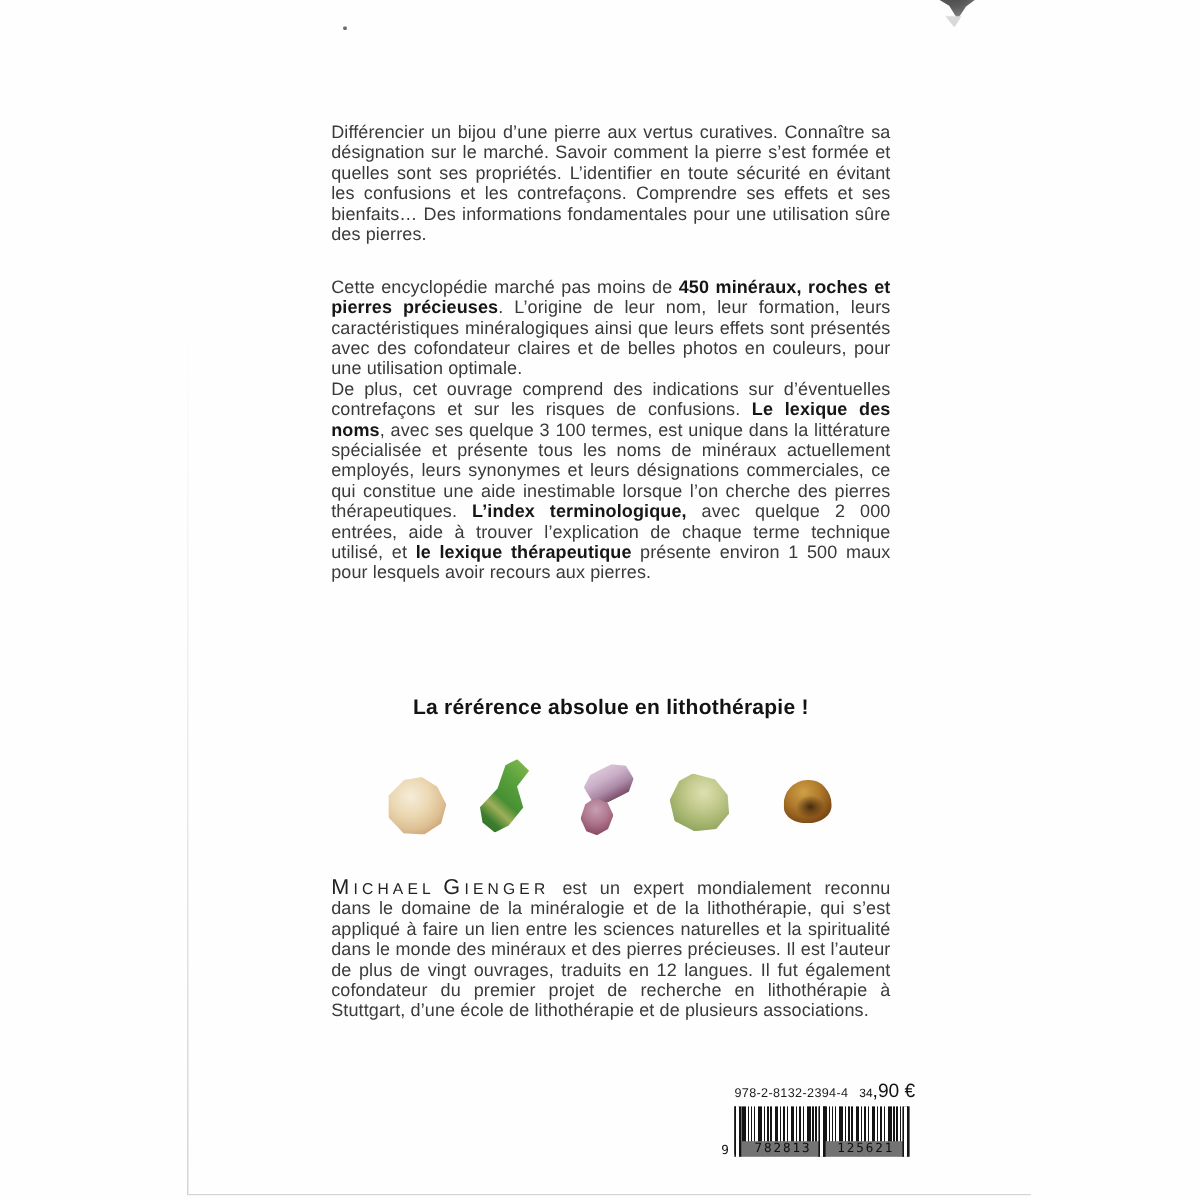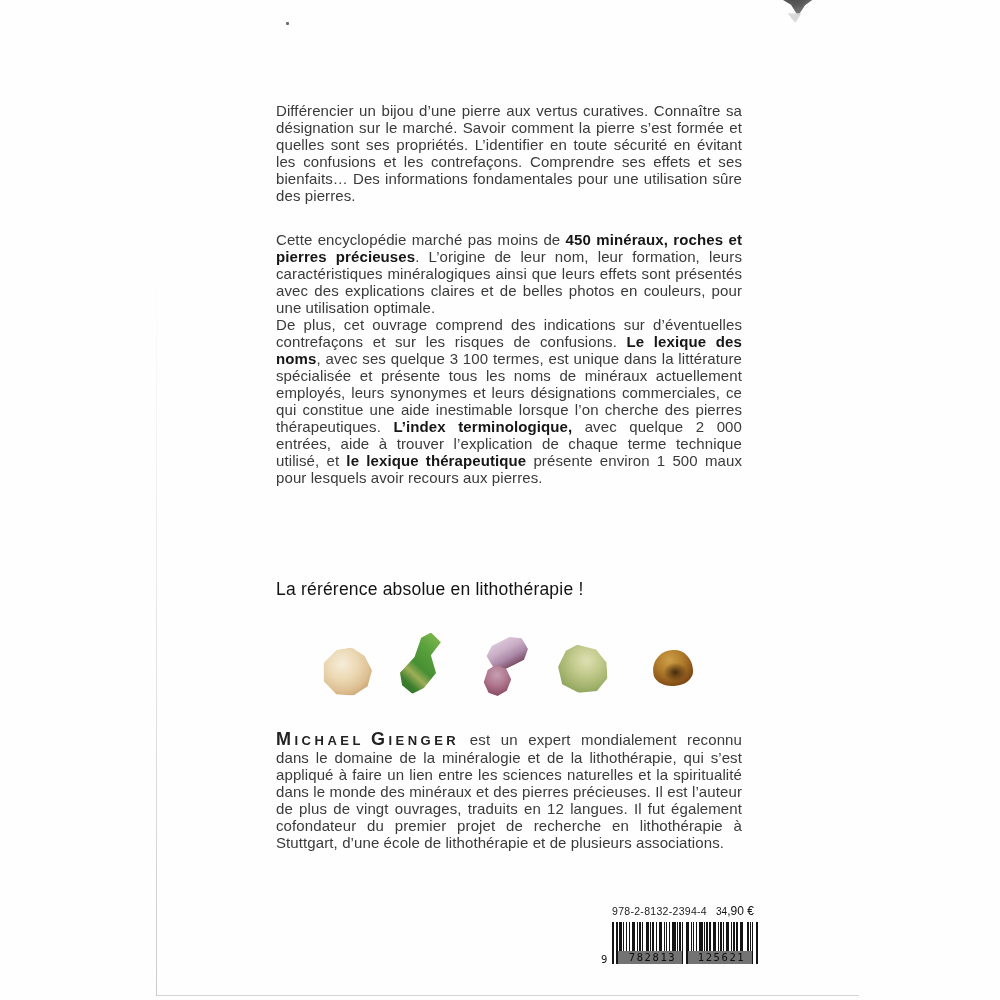--- a/index.html
+++ b/index.html
@@ -45,21 +45,21 @@
     font-size:15px;line-height:17px;color:#3a3a3a;
     text-align:justify;margin:0;
     letter-spacing:.1px;
   }
   .para .b{font-weight:bold;color:#161616;}
   .intro{position:absolute;left:276px;top:102px;width:466px;}
   .bodytext{position:absolute;left:276px;top:231px;width:466px;}
 
   .headline{
     position:absolute;left:276px;top:579px;width:466px;
-    font-size:17.5px;font-weight:normal;color:#131313;
+    text-align:center;font-size:17.5px;font-weight:bold;color:#131313;
     letter-spacing:.2px;
   }
 
   
   .stones{position:absolute;left:276px;top:628px;width:466px;height:80px;}
   .stone{position:absolute;}
   .s1{
     left:46px;top:20px;width:50px;height:48px;
     background:radial-gradient(circle at 42% 32%, #f5ecd9 0%, #ecd9b4 35%, #dec094 62%, #c79d69 85%, #b08449 100%);
     clip-path:polygon(34% 2%, 64% 0%, 88% 20%, 100% 52%, 88% 84%, 58% 100%, 24% 94%, 2% 64%, 6% 26%);
@@ -93,32 +93,32 @@
     left:377px;top:22px;width:40px;height:36px;
     background:
       radial-gradient(ellipse 42% 38% at 55% 62%, rgba(45,22,5,.8) 0%, rgba(45,22,5,0) 70%),
       radial-gradient(circle at 42% 28%, #cf9f48 0%, #b17c2c 38%, #8a541a 68%, #64370e 92%);
     border-radius:52% 48% 50% 50% / 58% 62% 42% 40%;
     transform:rotate(-2deg);
   }
 
   
   .author{position:absolute;left:276px;top:731px;width:466px;}
-  .author-name{color:#222;white-space:nowrap;font-weight:bold;}
+  .author-name{color:#222;white-space:nowrap;}
   .nm-big{font-size:18px;letter-spacing:3.5px;}
   .nm-sc{font-size:13px;letter-spacing:3.5px;}
   .nm-gap{display:inline-block;width:7px;}
 
   
   .price-block{position:absolute;left:612px;top:901px;width:152px;}
   .isbn-row{display:flex;align-items:baseline;gap:9px;white-space:nowrap;}
   .isbn{font-size:10.5px;color:#1d1d1d;letter-spacing:.3px;}
   .price{color:#111;}
   .price-main{font-size:10px;}
-  .price-frac{font-size:12px;}
+  .price-frac{font-size:16px;}
   .barcode{position:relative;margin-top:3px;width:146px;height:40px;}
   .bars{
     position:absolute;inset:0;
     background:repeating-linear-gradient(90deg,
       #141414 0 1.5px, #fff 1.5px 3px,
       #141414 3px 4px, #fff 4px 6.5px,
       #141414 6.5px 9.5px, #fff 9.5px 11px,
       #141414 11px 12px, #fff 12px 13.5px);
   }
   .guard{
@@ -153,21 +153,21 @@
 
   <div class="blob"></div>
   <div class="blob-dot"></div>
   <div class="speck"></div>
 
   <div class="intro">
     <p class="para"><span>Différencier un bijou d’une pierre aux vertus curatives. Connaître sa désignation sur le marché. Savoir comment la pierre s’est formée et quelles sont ses propriétés. L’identifier en toute sécurité en évitant les confusions et les contrefaçons. Comprendre ses effets et ses bienfaits… Des informations fondamentales pour une utilisation sûre des pierres.</span></p>
   </div>
 
   <div class="bodytext">
-    <p class="para"><span>Cette encyclopédie marché pas moins de </span><span class="b">450 minéraux, roches et pierres précieuses</span><span>. L’origine de leur nom, leur formation, leurs caractéristiques minéralogiques ainsi que leurs effets sont présentés avec des explications claires et de belles photos en couleurs, pour une utilisation optimale.</span></p>
+    <p class="para"><span>Cette encyclopédie marché pas moins de </span><span class="b">450 minéraux, roches et pierres précieuses</span><span>. L’origine de leur nom, leur formation, leurs caractéristiques minéralogiques ainsi que leurs effets sont présentés avec des cofondateur claires et de belles photos en couleurs, pour une utilisation optimale.</span></p>
     <p class="para"><span>De plus, cet ouvrage comprend des indications sur d’éventuelles contrefaçons et sur les risques de confusions. </span><span class="b">Le lexique des noms</span><span>, avec ses quelque 3 100 termes, est unique dans la littérature spécialisée et présente tous les noms de minéraux actuellement employés, leurs synonymes et leurs désignations commerciales, ce qui constitue une aide inestimable lorsque l’on cherche des pierres thérapeutiques. </span><span class="b">L’index terminologique,</span><span> avec quelque 2 000 entrées, aide à trouver l’explication de chaque terme technique utilisé, et </span><span class="b">le lexique thérapeutique</span><span> présente environ 1 500 maux pour lesquels avoir recours aux pierres.</span></p>
   </div>
 
   <div class="headline">La rérérence absolue en lithothérapie !</div>
 
   <div class="stones">
     <div class="stone s1"></div>
     <div class="stone s2"></div>
     <div class="stone s3a"></div>
     <div class="stone s3b"></div>

